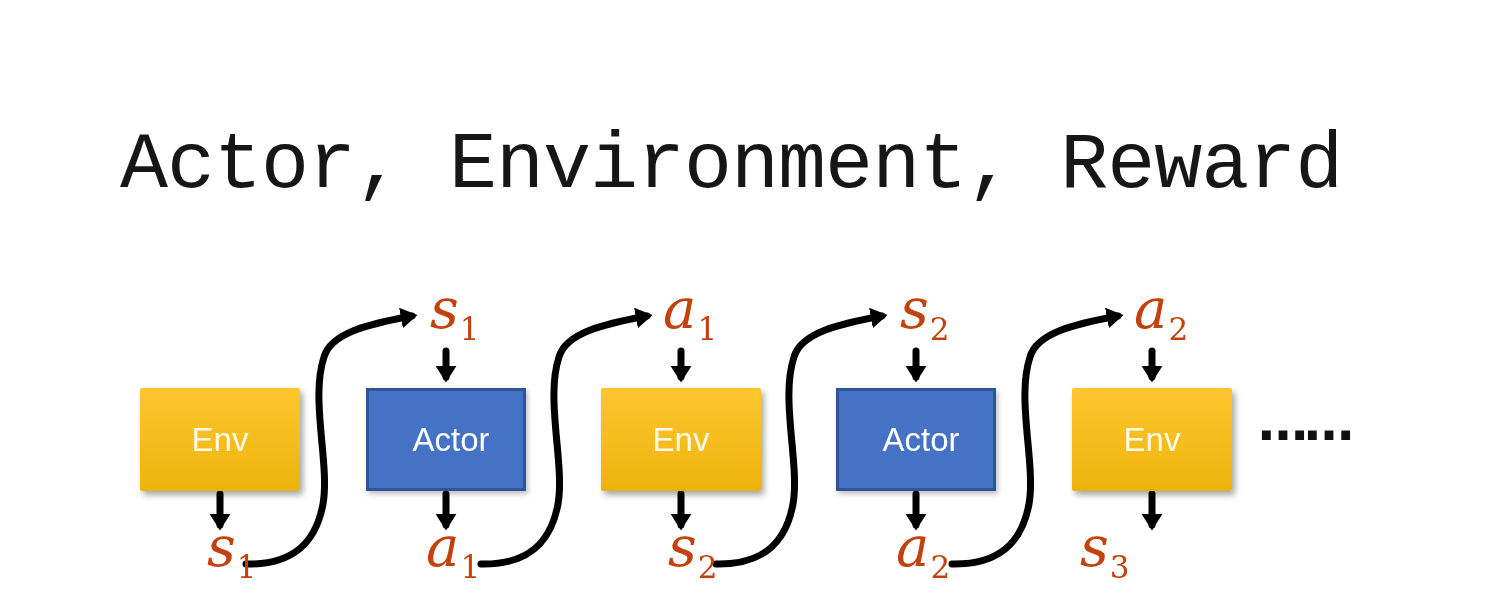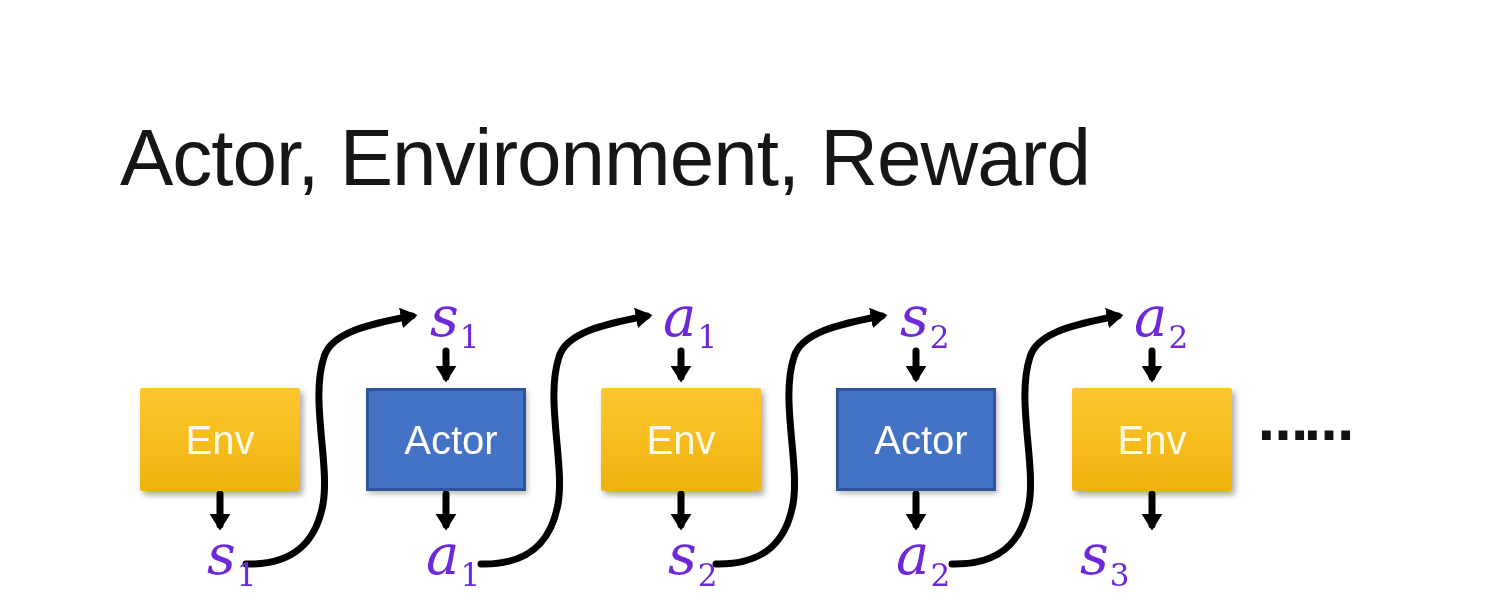--- a/index.html
+++ b/index.html
@@ -5,58 +5,58 @@
   html,body{margin:0;padding:0;background:#ffffff;}
   .stage{
     position:relative;
     width:1500px;height:608px;
     background:#ffffff;
     overflow:hidden;
     font-family:"Liberation Sans",sans-serif;
   }
   .slide-title{
     position:absolute;
-    left:120px;top:112px;
+    left:120px;top:120px;
     margin:0;
     font-size:80px;
     font-weight:300;
     letter-spacing:-1px;
     color:var(--title-text,#161616);
-    font-family:Liberation Sans, sans-serif;
+    font-family:Liberation Mono, monospace;
     white-space:nowrap;
   }
   .box{
     position:absolute;
     top:388px;
     width:160px;height:103px;
     display:flex;align-items:center;justify-content:center;
     box-sizing:border-box;
   }
   .box.env{
     background:linear-gradient(180deg,var(--env-top,#FDC62F) 0%,#F5BC1C 55%,var(--env-bottom,#EDB30D) 100%);
     box-shadow:3px 4px 6px rgba(0,0,0,0.35);
     border-radius:2px;
   }
   .box.actor{
     background:var(--actor-fill,#4472C4);
     border:3px solid var(--actor-border,#2F5597);
     box-shadow:2px 3px 5px rgba(0,0,0,0.25);
   }
   .box .box-label{
-    font-size:40px;
+    font-size:33px;
     line-height:1;
     font-family:"Liberation Sans",sans-serif;
   }
   .box.env .box-label{color:var(--env-text,#FFFBE8);}
   .box.actor .box-label{color:var(--actor-text,#FFFFFF);margin-left:10px;}
   .mlabel{
     position:absolute;
     white-space:nowrap;
-    color:#6d28d9;
-    line-height:68px;
+    color:#c2410c;
+    line-height:52px;
   }
   .mlabel .mmain{
     font-family:"DejaVu Serif","Liberation Serif",serif;
     font-style:italic;
     font-size:56px;
   }
   .mlabel .msub{
     font-family:"DejaVu Serif","Liberation Serif",serif;
     font-style:normal;
     font-size:31px;

